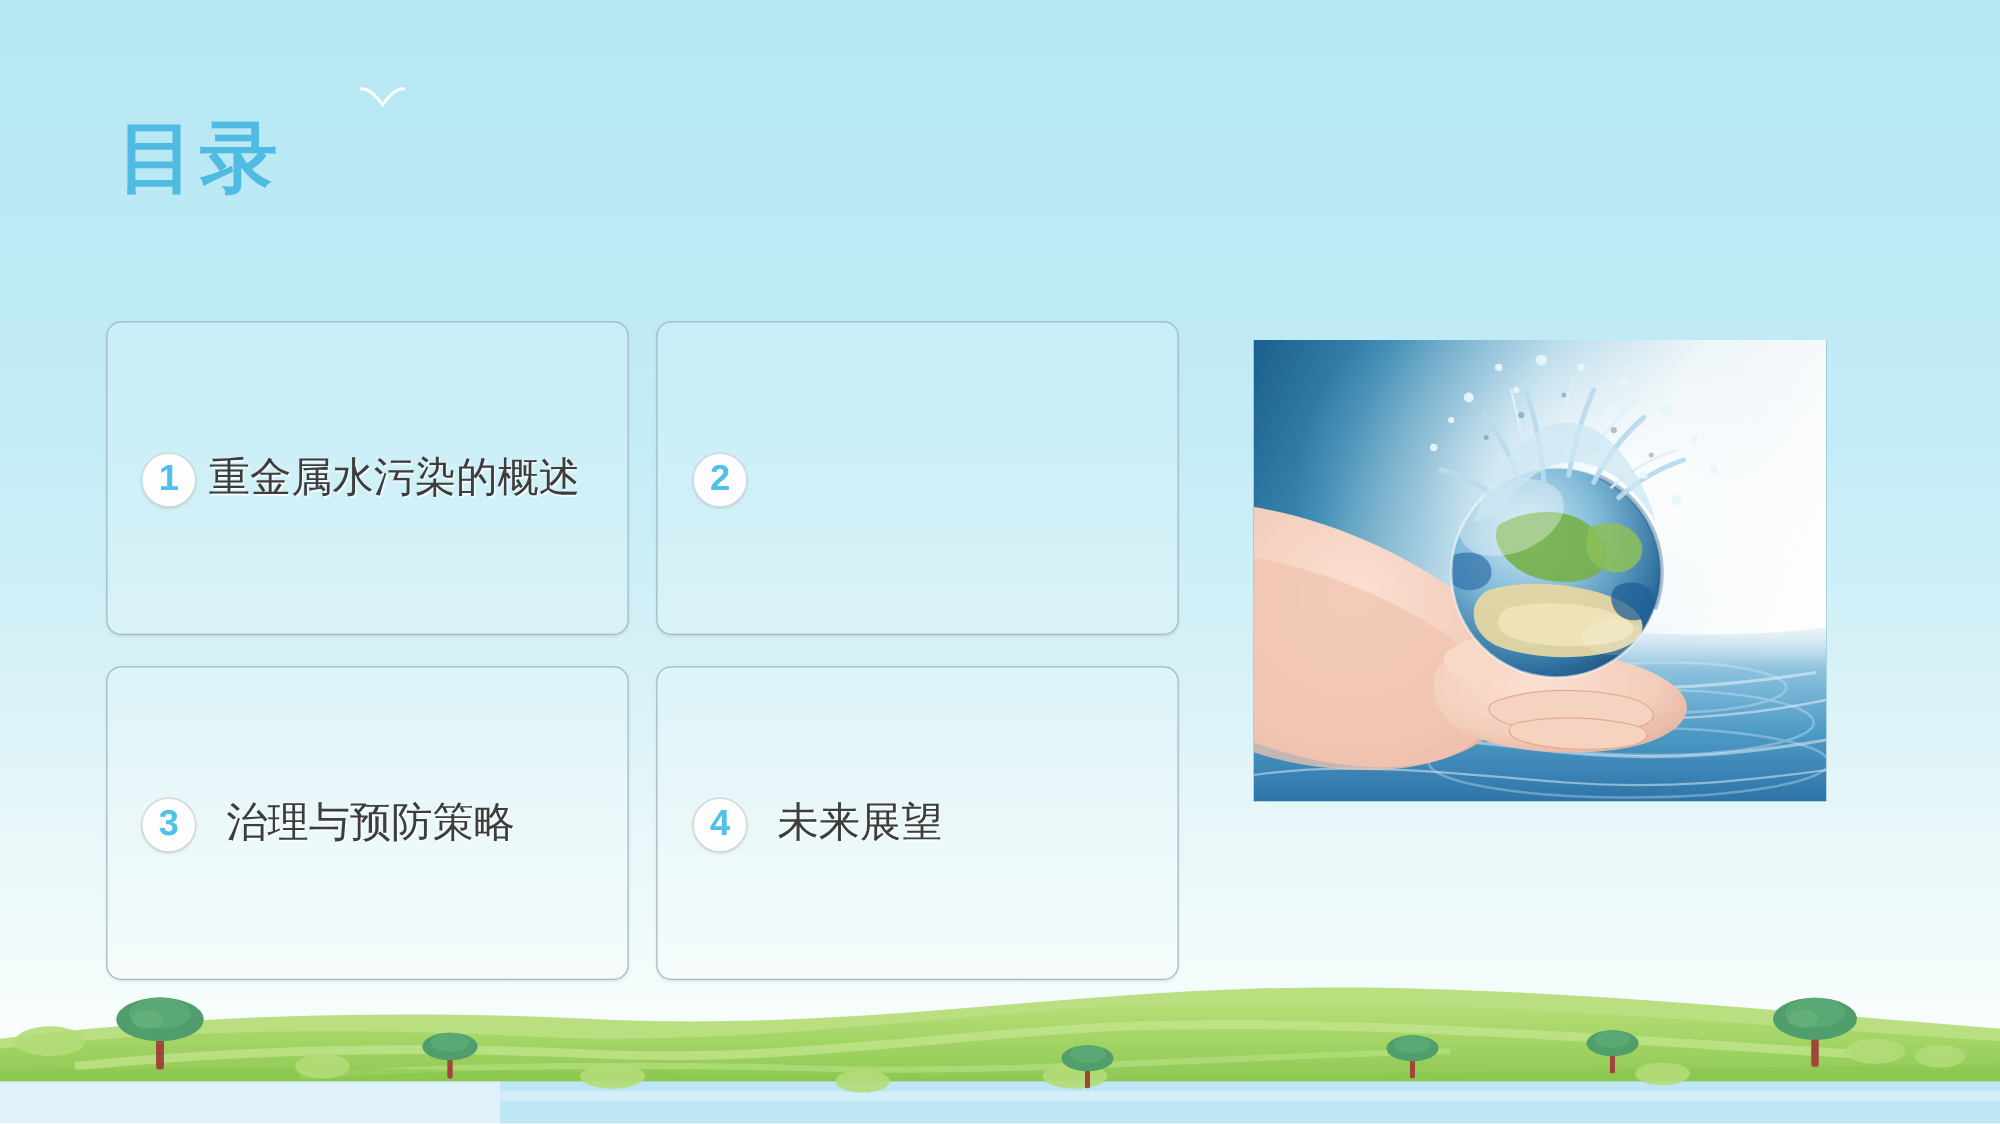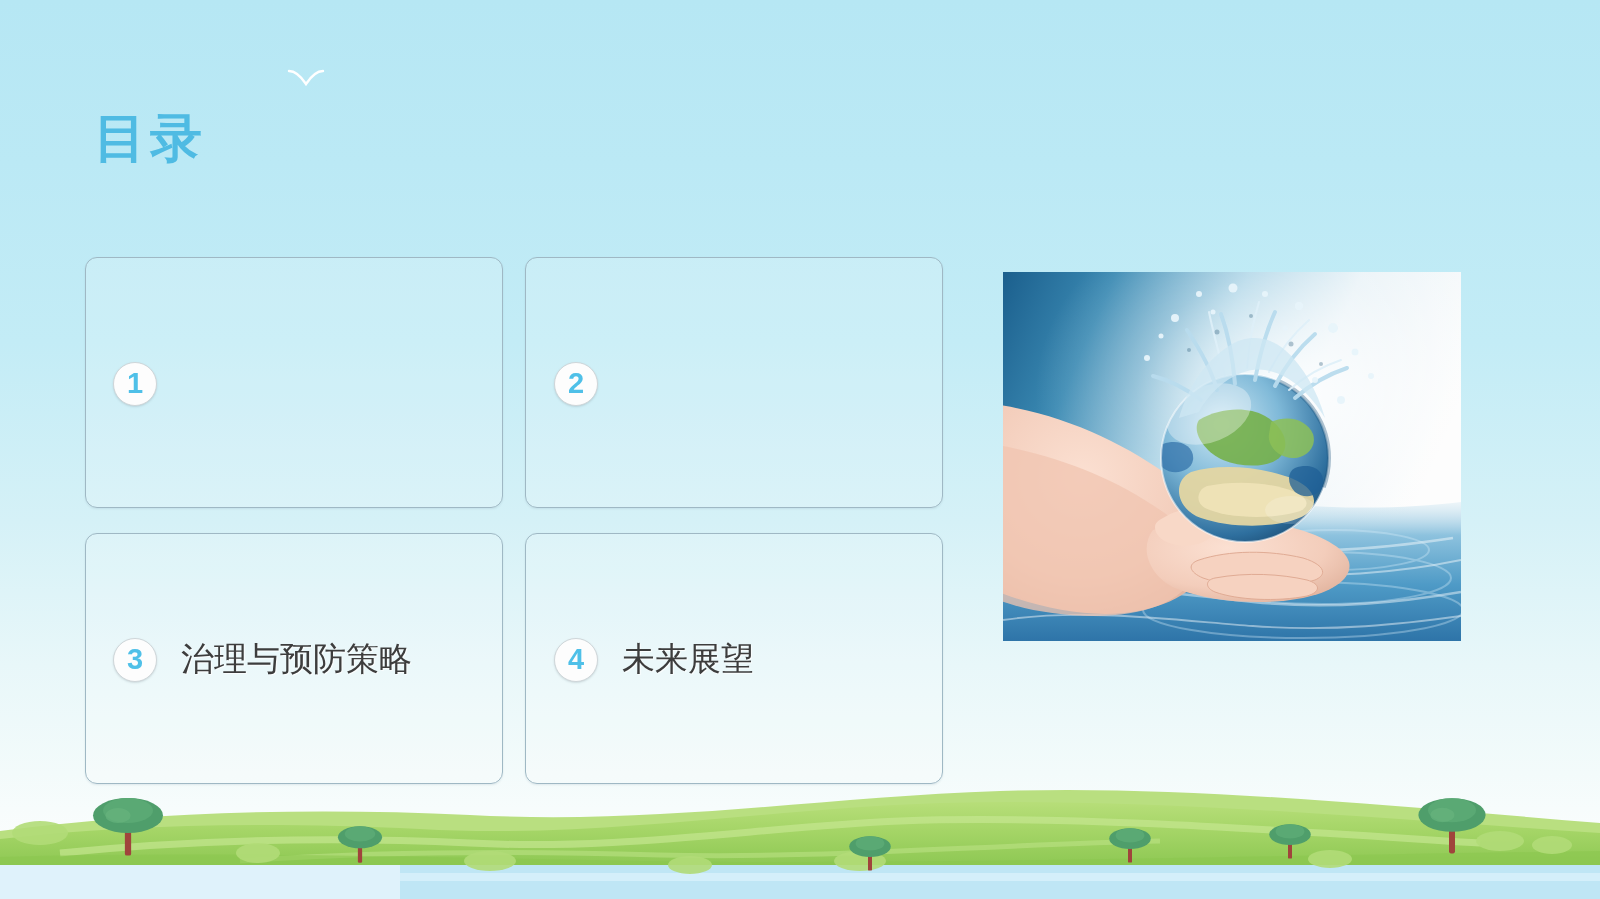--- a/index.html
+++ b/index.html
@@ -32,23 +32,23 @@
     top: 67px;
     width: 38px;
     height: 26px;
     pointer-events: none;
   }
 
   
   .page-title {
     position: absolute;
     left: 94px;
-    top: 112px;
+    top: 96px;
     font-family: "Liberation Sans", "DejaVu Sans", sans-serif;
-    font-size: 52px;
+    font-size: 62px;
     font-weight: 700;
     letter-spacing: 4px;
     line-height: 1;
     color: #4fbbe3;
     white-space: nowrap;
   }
 
   
   .card {
     position: absolute;
@@ -124,20 +124,21 @@
 
   <svg class="seagull" viewBox="0 0 38 26">
     <path d="M2 4 C9 4 15 11 19 17 C23 11 29 4 36 4" fill="none" stroke="#ffffff" stroke-width="2.4" stroke-linecap="round"></path>
   </svg>
 
   <div class="page-title">目录</div>
 
   <div class="card" style="left:85px; top:257px; width:418px; height:251px;">
     <div class="card-inner gap-sm" style="left:27px; top:0; height:251px;">
       <div class="num-badge">1</div>
+      <div class="card-label">重金属水污染的概述</div>
     </div>
   </div>
 
   <div class="card" style="left:525px; top:257px; width:418px; height:251px;">
     <div class="card-inner gap-lg" style="left:28px; top:0; height:251px;">
       <div class="num-badge">2</div>
     </div>
   </div>
 
   <div class="card" style="left:85px; top:533px; width:418px; height:251px;">

